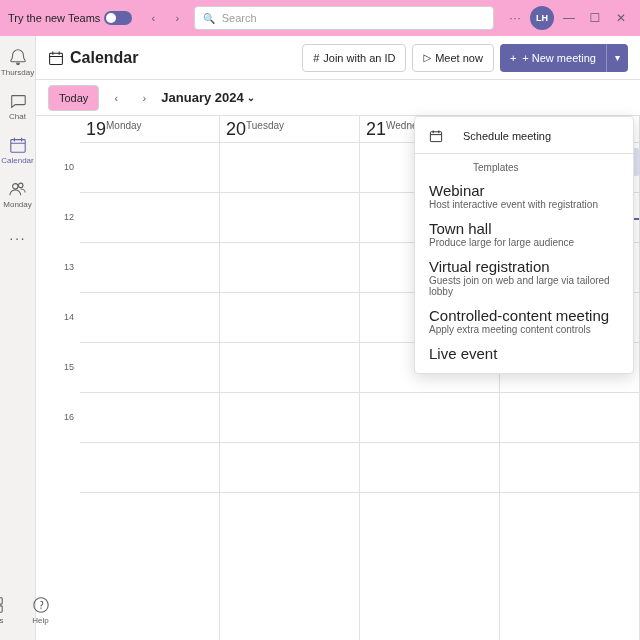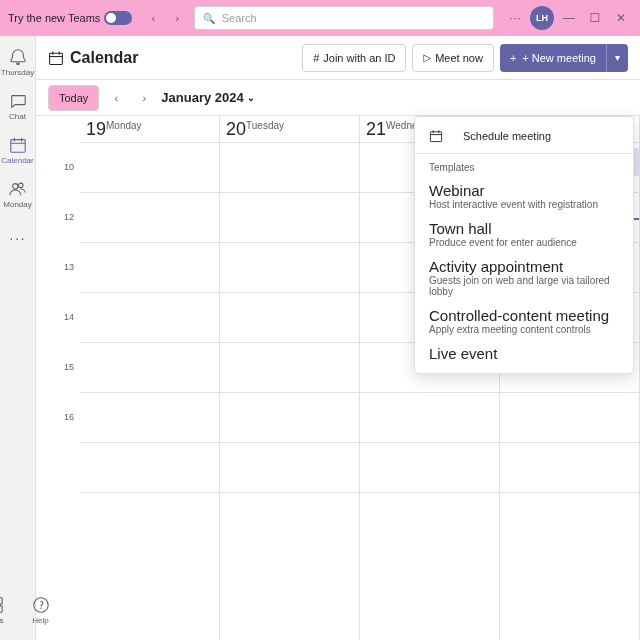--- a/index.html
+++ b/index.html
@@ -376,20 +376,21 @@
     .dropdown-divider {
       height: 1px;
       background: #e0e0e0;
       margin: 4px 0;
     }
     .dropdown-section-label {
       padding: 4px 14px;
       font-size: 10px;
       color: #616161;
       font-weight: 400;
+      margin-left: 44px;
     }
     .dropdown-template-item {
       padding: 5px 14px;
       cursor: pointer;
     }
     .dropdown-template-title {
       font-size: 15px;
       color: #242424;
       font-weight: 500;
     }
@@ -614,24 +615,24 @@
         <span>Schedule meeting</span>
       </div>
       <div class="dropdown-divider"></div>
       <div class="dropdown-section-label">Templates</div>
       <div class="dropdown-template-item">
         <div class="dropdown-template-title">Webinar</div>
         <div class="dropdown-template-desc">Host interactive event with registration</div>
       </div>
       <div class="dropdown-template-item">
         <div class="dropdown-template-title">Town hall</div>
-        <div class="dropdown-template-desc">Produce event for enter audience</div>
+        <div class="dropdown-template-desc">Produce large for large audience</div>
       </div>
       <div class="dropdown-template-item">
-        <div class="dropdown-template-title">Activity appointment</div>
+        <div class="dropdown-template-title">Virtual registration</div>
         <div class="dropdown-template-desc">Guests join on web and large via tailored lobby</div>
       </div>
       <div class="dropdown-template-item">
         <div class="dropdown-template-title">Controlled-content meeting</div>
         <div class="dropdown-template-desc">Apply extra meeting content controls</div>
       </div>
       <div class="dropdown-template-item">
         <div class="dropdown-template-title">Live event</div>
       </div>
     </div>

